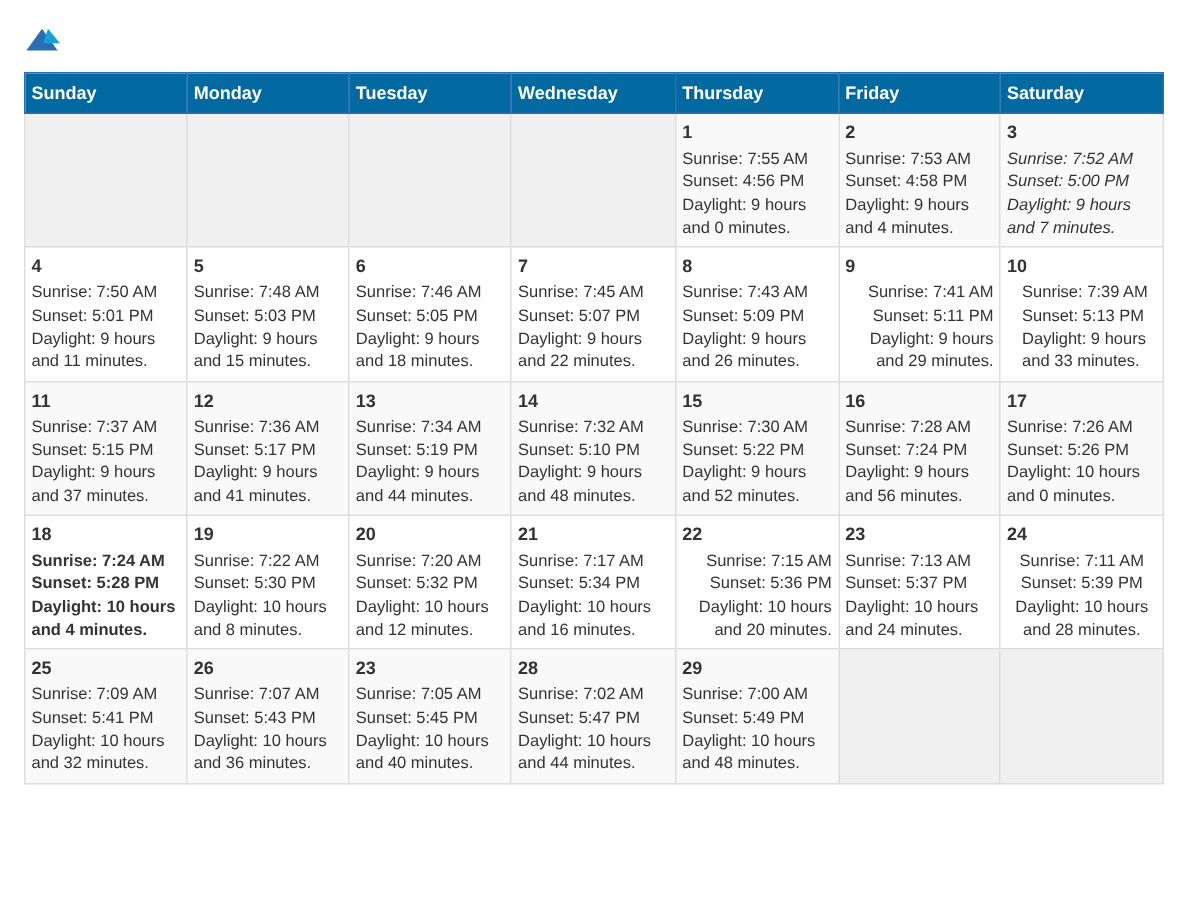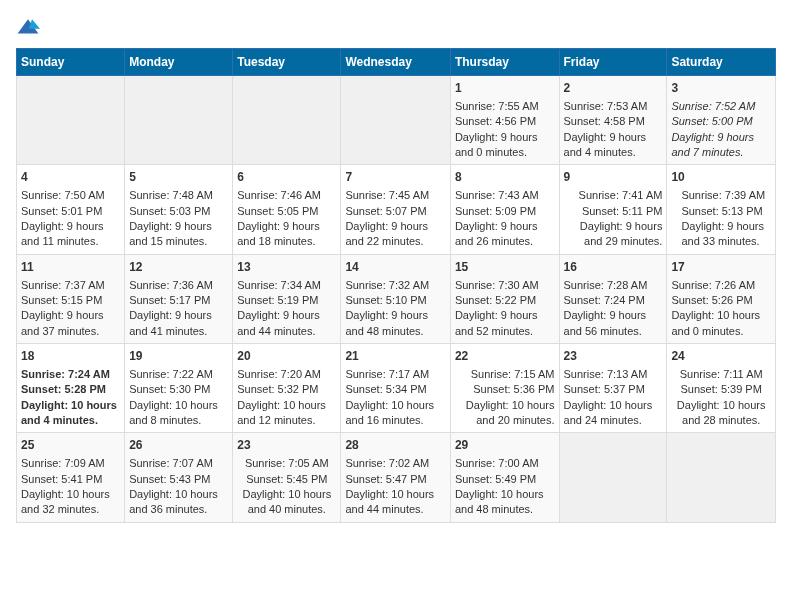--- a/index.html
+++ b/index.html
@@ -284,21 +284,21 @@
 Daylight: 10 hours and 32 minutes.</div>
         </td>
         <td>
           <span class="day-number">26</span>
           <div class="day-info" style="white-space: pre-wrap;">Sunrise: 7:07 AM
 Sunset: 5:43 PM
 Daylight: 10 hours and 36 minutes.</div>
         </td>
         <td>
           <span class="day-number">23</span>
-          <div class="day-info" style="white-space: pre-wrap; text-align: center;">Sunrise: 7:05 AM
+          <div class="day-info" style="white-space: pre-wrap;">Sunrise: 7:05 AM
 Sunset: 5:45 PM
 Daylight: 10 hours and 40 minutes.</div>
         </td>
         <td>
           <span class="day-number">28</span>
           <div class="day-info" style="white-space: pre-wrap;">Sunrise: 7:02 AM
 Sunset: 5:47 PM
 Daylight: 10 hours and 44 minutes.</div>
         </td>
         <td>

